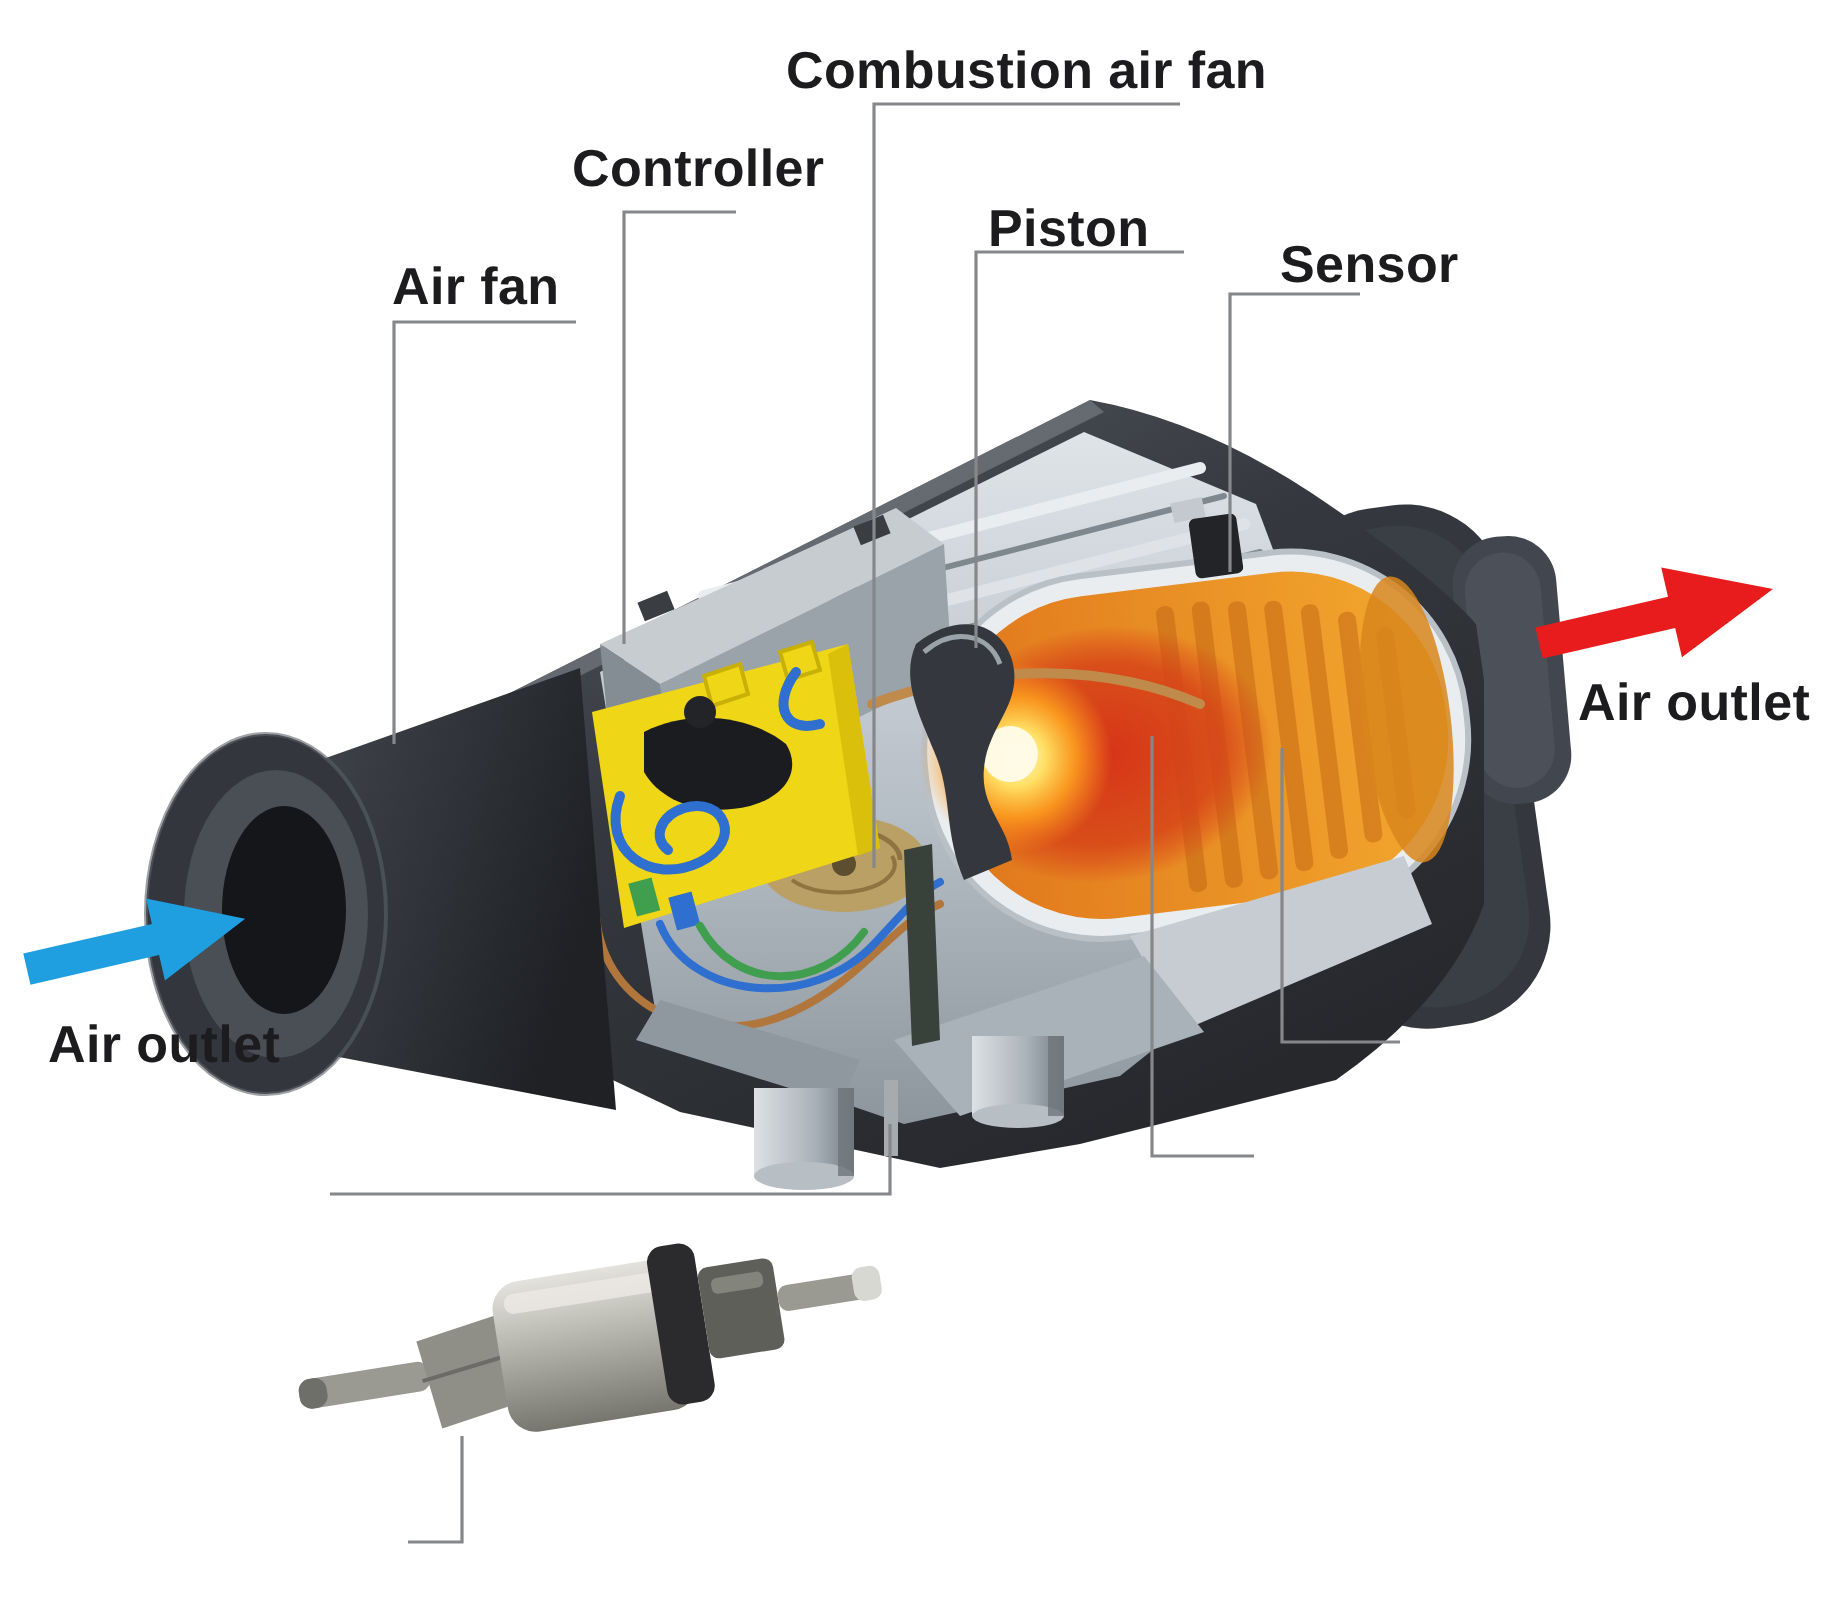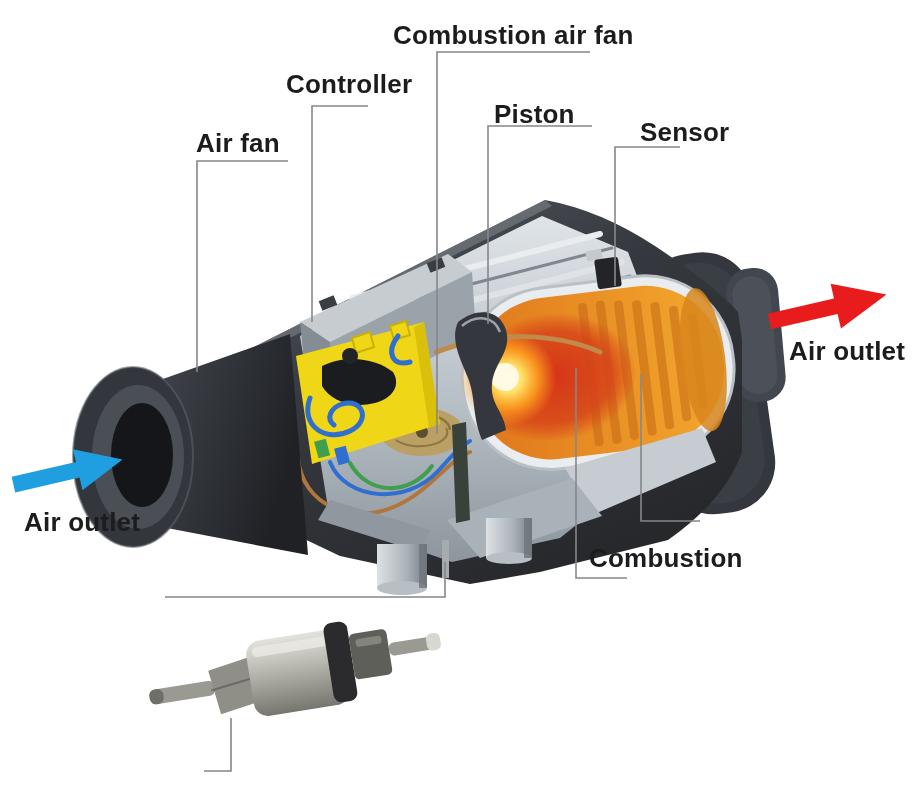--- a/index.html
+++ b/index.html
@@ -208,15 +208,14 @@
   <polygon points="768,300 836,300 836,285 888,308 836,331 836,316 768,316" transform="rotate(-13 828 308)" fill="#e81c1c"></polygon>
 </svg>
 
 <div class="lbl" style="left:393px;top:21px">Combustion air fan</div>
 <div class="lbl" style="left:286px;top:70px">Controller</div>
 <div class="lbl" style="left:494px;top:100px">Piston</div>
 <div class="lbl" style="left:640px;top:118px">Sensor</div>
 <div class="lbl" style="left:196px;top:129px">Air fan</div>
 <div class="lbl" style="left:789px;top:337px">Air outlet</div>
 <div class="lbl" style="left:24px;top:508px">Air outlet</div>
-<div class="lbl" style="left:589px;top:544px">Combustion</div>
 
 </div>
 
 </body></html>

